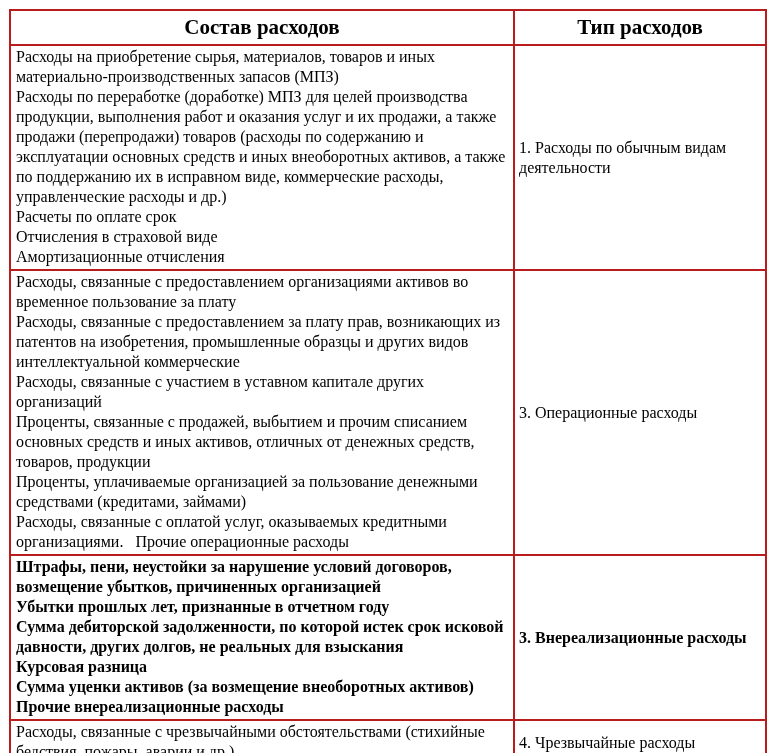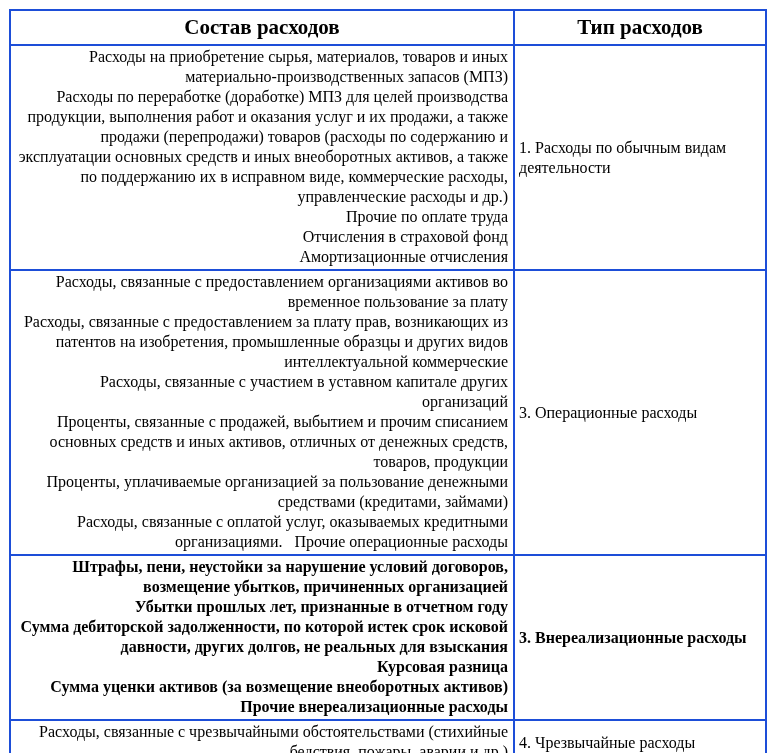--- a/index.html
+++ b/index.html
@@ -16,21 +16,21 @@
     .page {
       padding: 9px 9px 0 9px;
     }
     table.expenses {
       border-collapse: collapse;
       table-layout: fixed;
       width: 756px;
     }
     table.expenses th,
     table.expenses td {
-      border: 2px solid #1d4ed8;
+      border: 2px solid #b91c1c;
       overflow: hidden;
     }
     table.expenses th {
       font-size: 21px;
       font-weight: bold;
       text-align: center;
       height: 30px;
       padding: 1px 2px 2px 2px;
       vertical-align: middle;
     }
@@ -41,21 +41,20 @@
       line-height: 20px;
     }
     td.cell-right {
       vertical-align: middle;
       padding: 1px 3px 1px 4px;
       font-size: 16px;
       line-height: 20px;
     }
     .expense-item {
       margin: 0;
-      text-align: right;
     }
     tbody tr:nth-child(1) td { height: 219px; }
     tbody tr:nth-child(2) td { height: 273px; }
     tbody tr:nth-child(3) td { height: 160px; font-weight: bold; }
     tbody tr:nth-child(4) td { height: 40px; }
   </style>
 </head>
 <body>
 
 <div class="page">
@@ -68,22 +67,22 @@
       <tr>
         <th>Состав расходов</th>
         <th>Тип расходов</th>
       </tr>
     </thead>
     <tbody>
         <tr>
           <td class="cell-left">
             <div class="expense-item">Расходы на приобретение сырья, материалов, товаров и иных материально-производственных запасов (МПЗ)</div>
             <div class="expense-item">Расходы по переработке (доработке) МПЗ для целей производства продукции, выполнения работ и оказания услуг и их продажи, а также продажи (перепродажи) товаров (расходы по содержанию и эксплуатации основных средств и иных внеоборотных активов, а также по поддержанию их в исправном виде, коммерческие расходы, управленческие расходы и др.)</div>
-            <div class="expense-item">Прочие по оплате труда</div>
-            <div class="expense-item">Отчисления в страховой фонд</div>
+            <div class="expense-item">Расчеты по оплате срок</div>
+            <div class="expense-item">Отчисления в страховой виде</div>
             <div class="expense-item">Амортизационные отчисления</div>
           </td>
           <td class="cell-right">1. Расходы по обычным видам деятельности</td>
         </tr>
         <tr>
           <td class="cell-left">
             <div class="expense-item">Расходы, связанные с предоставлением организациями активов во временное пользование за плату</div>
             <div class="expense-item">Расходы, связанные с предоставлением за плату прав, возникающих из патентов на изобретения, промышленные образцы и других видов интеллектуальной коммерческие</div>
             <div class="expense-item">Расходы, связанные с участием в уставном капитале других организаций</div>
             <div class="expense-item">Проценты, связанные с продажей, выбытием и прочим списанием основных средств и иных активов, отличных от денежных средств, товаров, продукции</div>

